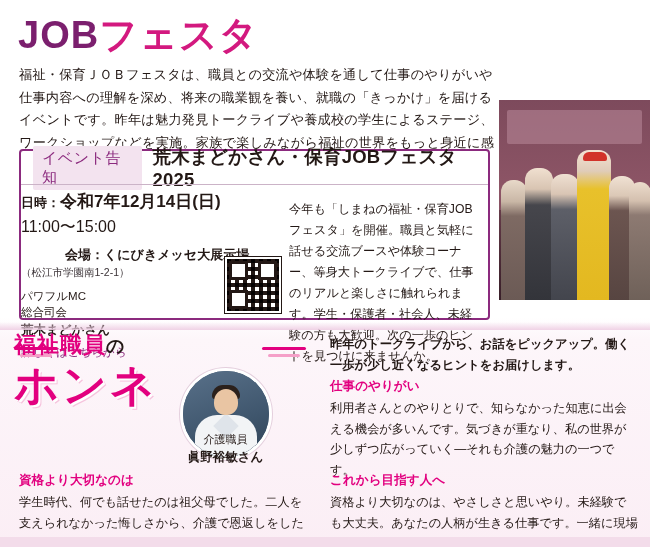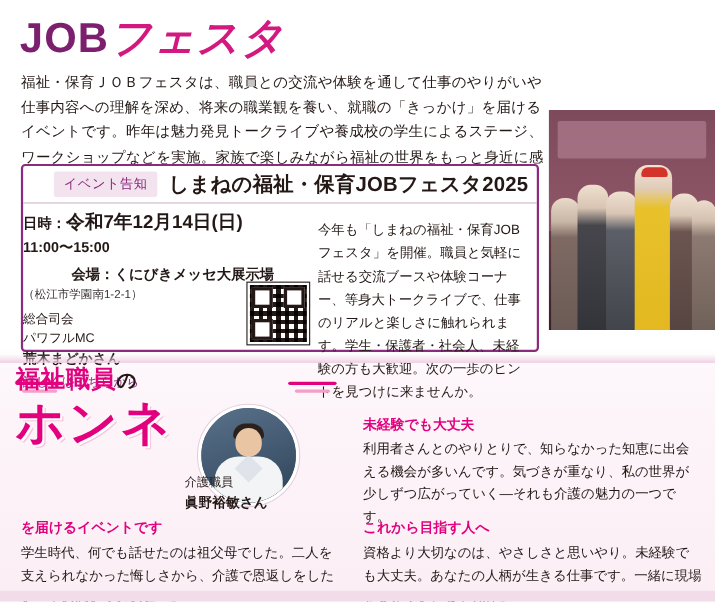--- a/index.html
+++ b/index.html
@@ -26,21 +26,20 @@
     left: 18px;
     top: 16px;
     font-size: 38px;
     font-weight: bold;
     letter-spacing: 1px;
     color: #7b1f6e;
     line-height: 1;
   }
   .title .f {
     color: #d3197f;
-    font-style: italic;
   }
   
   .intro {
     position: absolute;
     left: 19px;
     top: 64px;
     width: 480px;
     font-size: 13.2px;
     line-height: 1.72;
     color: #231815;
@@ -109,24 +108,24 @@
   }
   .event-head {
     position: absolute;
     left: 0; top: 0;
     width: 100%;
     height: 33px;
     display: flex;
     align-items: center;
   }
   .event-tag {
-    margin-left: 28px;
+    margin-left: 12px;
     background: #f3e3ef;
     color: #8b2a7e;
-    font-size: 12px;
+    font-size: 15px;
     padding: 3px 9px;
     border-radius: 2px;
     letter-spacing: 0.5px;
   }
   .event-title {
     margin-left: 10px;
     font-size: 18.5px;
     font-weight: bold;
     color: #231815;
     letter-spacing: 0.2px;
@@ -148,22 +147,22 @@
   }
   .event-left .row-strong {
     font-weight: bold;
     font-size: 13px;
   }
   .event-left .big-date {
     font-size: 17px;
     font-weight: bold;
   }
   .event-left .time {
-    font-size: 13px;
-    font-weight: bold;
+    font-size: 16px;
+    font-weight: normal;
   }
   .event-left .venue {
     margin-top: 6px;
     font-weight: bold;
     font-size: 13px;
     margin-left: 44px;
   }
   .event-left .addr {
     font-size: 10.5px;
     color: #3a3236;
@@ -331,20 +330,21 @@
     text-align: center;
     font-size: 11.5px;
     font-weight: bold;
     line-height: 1.4;
   }
   .cap-right {
     position: absolute;
     left: 168px;
     top: 432px;
     width: 115px;
+    text-align: center;
     font-size: 11px;
     line-height: 1.45;
     font-family: Liberation Serif, serif;
   }
   .cap-right .name {
     font-size: 12.5px;
     font-weight: bold;
   }
 
   .left-q-title {
@@ -433,36 +433,36 @@
     <div class="person p3"></div>
     <div class="person p4"></div>
     <div class="hat"></div>
     <div class="person p5"></div>
     <div class="person p6"></div>
   </div>
 
   <div class="event-box">
     <div class="event-head">
       <span class="event-tag">イベント告知</span>
-      <span class="event-title">しまねの福祉・保育JOBフェスタ2025</span>
+      <span class="event-title">荒木まどかさん・保育JOBフェスタ2025</span>
     </div>
     <div class="event-divider"></div>
 
     <div class="event-left">
       <div class="row-strong">
         <span>日時：</span><span class="big-date">令和7年12月14日(日)</span>
       </div>
       <div class="time">11:00〜15:00</div>
       <div class="venue">
         <span>会場：</span><span>くにびきメッセ大展示場</span>
       </div>
       <div class="addr">（松江市学園南1-2-1）</div>
       <div class="mc-block">
+        <div>パワフルMC</div>
         <div>総合司会</div>
-        <div>パワフルMC</div>
         <div class="mc-name">荒木まどかさん</div>
       </div>
       <div class="detail-link">詳しくはこちらから</div>
     </div>
 
     <div class="qr">
       <span class="q-tl"></span>
       <span class="q-tr"></span>
       <span class="q-bl"></span>
     </div>
@@ -487,22 +487,23 @@
     <div class="collar"></div>
     <div class="hair"></div>
     <div class="head"></div>
   </div>
 
   <div class="cap-right">
     <div>介護職員</div>
     <div class="name">眞野裕敏さん</div>
   </div>
 
-  <div class="left-q-title">を届けるイベントです</div>
+  <div class="left-q-title">資格より大切なのは</div>
   <div class="left-q-body">学生時代、何でも話せたのは祖父母でした。二人を支えられなかった悔しさから、介護で恩返しをしたい―その思いでこの道へ。</div>
 
-  <div class="r-sec1-title">未経験でも大丈夫</div>
+  <div class="r-lead">昨年のトークライブから、お話をピックアップ。働く一歩が少し近くなるヒントをお届けします。</div>
+  <div class="r-sec1-title">仕事のやりがい</div>
   <div class="r-sec1-body">利用者さんとのやりとりで、知らなかった知恵に出会える機会が多いんです。気づきが重なり、私の世界が少しずつ広がっていく―それも介護の魅力の一つです。</div>
   <div class="r-sec2-title">これから目指す人へ</div>
   <div class="r-sec2-body">資格より大切なのは、やさしさと思いやり。未経験でも大丈夫。あなたの人柄が生きる仕事です。一緒に現場を支えていきませんか。</div>
 
   <div class="bottom-bar"></div>
 </div>
 
 </body></html>

